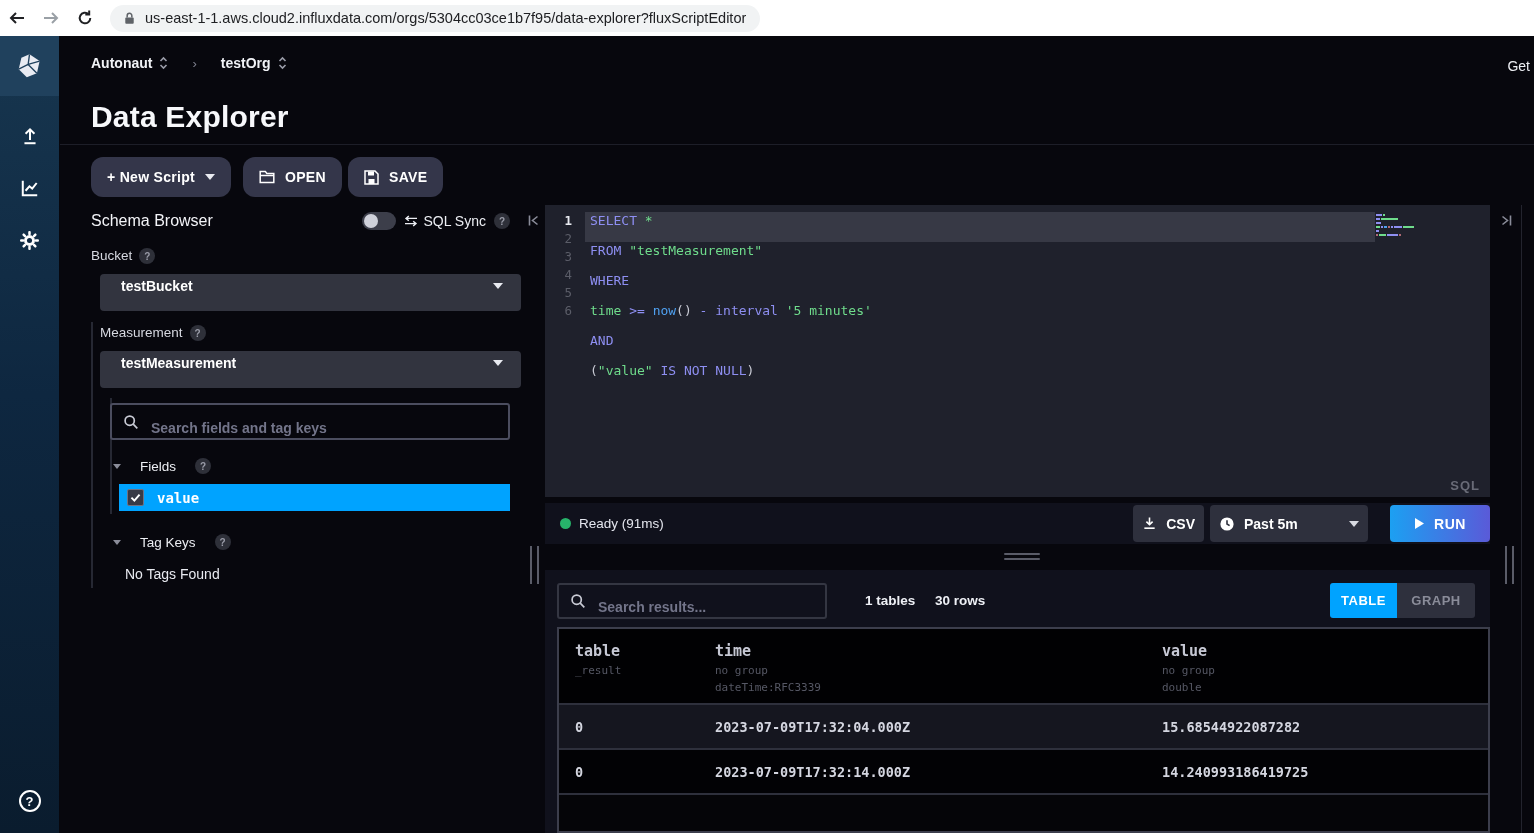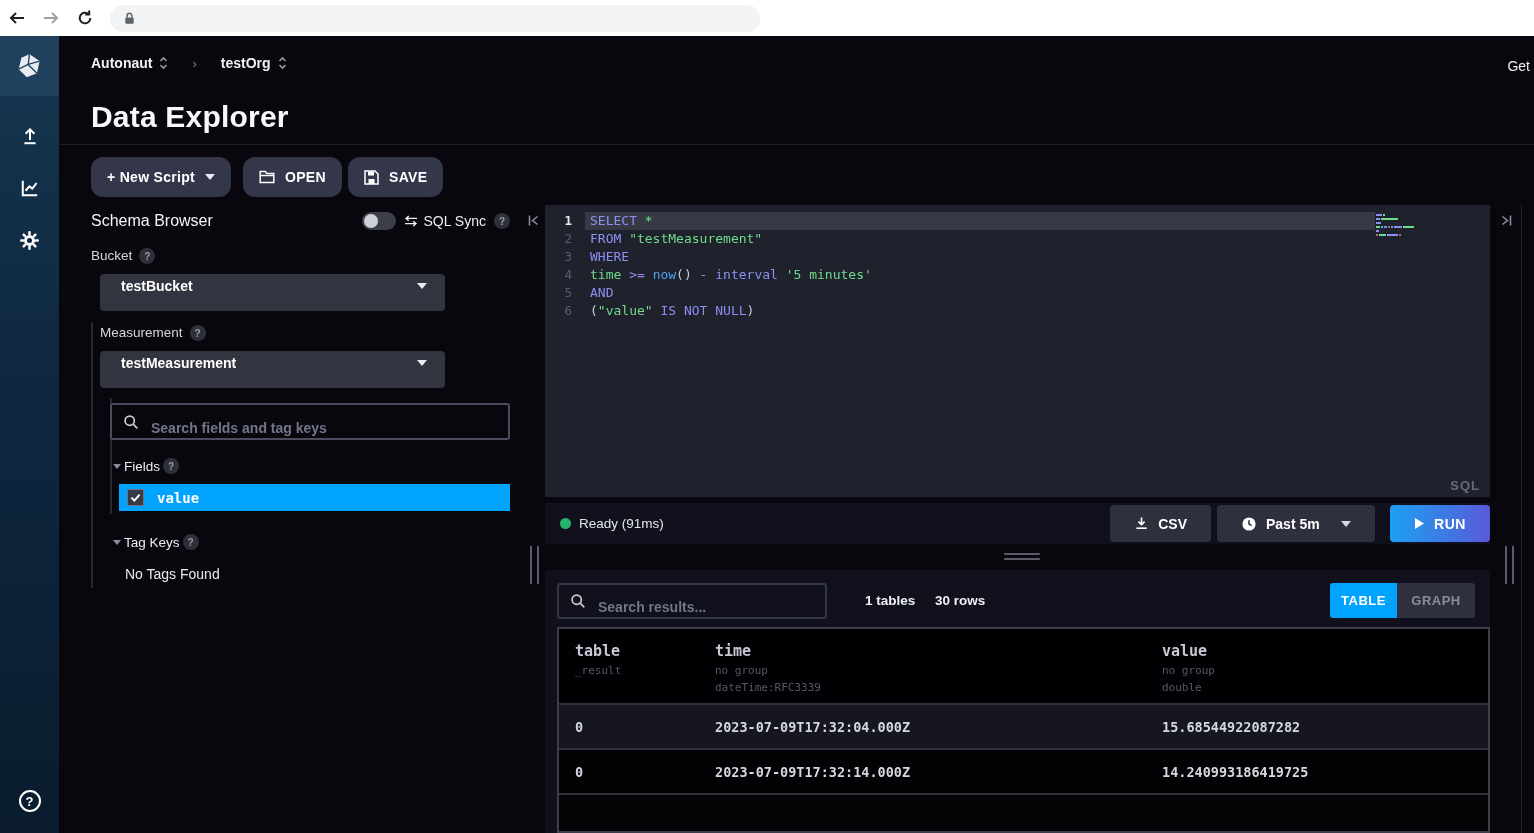--- a/index.html
+++ b/index.html
@@ -47,38 +47,38 @@
   #schema-head { left:91px; top:212px; width:419px; display:flex; align-items:center; }
   #schema-title { font-size:16px; font-weight:normal; color:#f3f4f8; }
   #sqlsync-wrap { margin-left:auto; display:flex; align-items:center; gap:8px; }
   .toggle { width:34px; height:18px; border-radius:10px; background:#3c3e4a; position:relative; }
   .toggle .knob { position:absolute; left:2px; top:2px; width:14px; height:14px; border-radius:50%; background:#cfd1da; }
   .sqlsync-label { color:#eceef3; font-size:14px; display:flex; align-items:center; gap:5px; }
   .qmark { width:16px; height:16px; border-radius:50%; background:#2e3039; color:#9a9ca8;
            font-size:10px; font-weight:bold; display:flex; align-items:center; justify-content:center; }
   .field-label { color:#d6d8e0; font-size:13.5px; display:flex; gap:7px; }
   #bucket-label { left:91px; top:248px; }
-  .select-box { position:absolute; left:100px; width:345px; height:37px; background:#32343f; border-radius:4px;
+  .select-box { position:absolute; left:100px; width:421px; height:37px; background:#32343f; border-radius:4px;
                 display:flex; align-items:center; padding:0 18px 14px 21px; }
   .select-box span { color:#fff; font-size:14px; font-weight:bold; }
   .select-box .caret { margin-left:auto; }
   #bucket-select { top:274px; }
   #measurement-label { left:100px; top:325px; }
   #measurement-select { top:351px; }
   .tree-line { width:2px; background:#262833; }
   #tree-line-1 { left:91px; top:322px; height:266px; }
   #tree-line-2 { left:110px; top:398px; height:116px; }
   #schema-search { left:110px; top:403px; width:400px; height:37px; }
   .search-wrap { position:absolute; }
   .search-wrap input { width:100%; height:100%; background:transparent; border:2px solid #4b4d5f; border-radius:3px;
                        color:#84cc16; font-size:14px; padding:12px 10px 0 39px; outline:none;
                        font-family:"Liberation Sans",sans-serif; }
   .search-wrap input::placeholder { color:#73758a; font-weight:bold; }
   .search-wrap .mag { position:absolute; left:13px; top:50%; transform:translateY(-50%); color:#c9cbd5; display:flex; }
-  .tree-head { position:absolute; display:flex; align-items:center; gap:3px; }
+  .tree-head { position:absolute; display:flex; align-items:center; gap:19px; }
   .tw-caret { width:0; height:0; border-left:4.5px solid transparent; border-right:4.5px solid transparent;
               border-top:5.5px solid #8a8c99; }
   #fields-head { left:113px; top:458px; }
   #tagkeys-head { left:113px; top:534px; }
   #value-row { left:119px; top:484px; width:391px; height:27px; background:#00A3FF; display:flex;
                align-items:center; gap:13px; padding-left:8px; }
   #value-checkbox { width:17px; height:17px; background:#383a46; border:1px solid #707284; border-radius:2px;
                     display:flex; align-items:center; justify-content:center; }
   #value-label { color:#fff; font-family:"DejaVu Sans Mono",monospace; font-weight:bold; font-size:14px; }
   #no-tags { left:125px; top:566px; color:#e8eaf0; font-size:14px; }
@@ -93,41 +93,41 @@
   #h-handle { left:1004px; top:553px; width:36px; }
   #h-handle div { height:2px; background:#5a5c68; margin-bottom:3px; border-radius:1px; }
 
   
   #editor { left:545px; top:205px; width:945px; height:292px; background:#1f212c; }
   #editor-gutter { position:absolute; left:0; top:7px; width:40px; }
   .line-no { height:18px; line-height:18px; text-align:right; padding-right:13px; color:#5b5d68;
              font-family:"DejaVu Sans Mono",monospace; font-size:12.5px; }
   .line-no.active { color:#e8eaf0; font-weight:bold; }
   #editor-code { position:absolute; left:40px; top:7px; width:790px; }
-  .code-line { height:18px; line-height:18px; font-family:"DejaVu Sans Mono",monospace; font-size:13px;
+  .code-line { height:30px; line-height:18px; font-family:"DejaVu Sans Mono",monospace; font-size:13px;
                white-space:pre; padding-left:5px; }
   .code-line.active { background:#373945; }
   .tok-kw { color:#8e8ff2; } .tok-str { color:#6fdc8c; } .tok-fn { color:#4fa0f0; } .tok-pl { color:#c9cbd5; }
   #editor-minimap { position:absolute; right:66px; top:8px; width:48px; }
   .mm-line { display:flex; gap:1px; height:3px; margin-bottom:1px; align-items:center; }
   .mm-seg { height:2px; display:block; }
   .mm-kw { background:#8e8ff2; } .mm-str { background:#6fdc8c; } .mm-fn { background:#4fa0f0; } .mm-pl { background:#b06a74; }
   #sql-badge { position:absolute; right:10px; bottom:4px; color:#696b77; font-size:13px; font-weight:bold; letter-spacing:1px; }
 
   
   #status-bar { left:545px; top:503px; width:945px; height:41px; background:#10111c;
                 display:flex; align-items:center; }
   #status-dot { width:11px; height:11px; border-radius:50%; background:#27b36a; margin-left:15px; }
   #status-text { color:#e4e6ee; font-size:13.5px; margin-left:8px; }
   .bar-btn { height:37px; background:#2e303d; border-radius:4px; color:#fff; font-size:14px; font-weight:bold;
-             display:flex; align-items:center; padding:0 24px; gap:9px; }
+             display:flex; align-items:center; padding:0 9px; gap:9px; }
   #csv-btn { margin-left:auto; }
   #range-btn { margin-left:6px; width:158px; }
   #range-btn .caret { margin-left:auto; border-top-color:#d8dae2; }
-  #run-btn { margin-left:15px; width:100px; background:linear-gradient(90deg,#1CA0F2,#5A5AD8);
+  #run-btn { margin-left:22px; width:100px; background:linear-gradient(90deg,#1CA0F2,#5A5AD8);
              justify-content:center; letter-spacing:.5px; }
 
   
   #results { left:545px; top:570px; width:945px; height:263px; background:#10111c; overflow:hidden; }
   #results-search { left:557px; top:583px; width:270px; height:36px; }
   #results-search input { border-color:#35374355; border:2px solid #343642; }
   .count-text { position:absolute; top:593px; color:#eef0f5; font-size:13.5px; font-weight:bold; }
   #tables-count { left:865px; }
   #rows-count { left:935px; }
   #view-toggle { left:1330px; top:583px; height:35px; display:flex; border-radius:3px; overflow:hidden; }
@@ -166,20 +166,21 @@
         <path d="M13.2 1.6 V5.5 H9.3" stroke="#202124" stroke-width="2" fill="none"></path>
       </svg>
   </div>
   <div id="url-pill">
     <span style="display:flex;">
       <svg width="15" height="15" viewBox="0 0 16 16">
           <rect x="3.5" y="7" width="9" height="6.5" rx="1" fill="#5f6368"></rect>
           <path d="M5.5 7 V5 a2.5 2.5 0 0 1 5 0 V7" stroke="#5f6368" stroke-width="1.6" fill="none"></path>
         </svg>
     </span>
+    <span id="url-text">us-east-1-1.aws.cloud2.influxdata.com/orgs/5304cc03ce1b7f95/data-explorer?fluxScriptEditor</span>
   </div>
 </div>
 
 <div id="sidebar" class="abs">
   <div id="logo-block">
     <svg width="27" height="27" viewBox="0 0 20 20">
         <polygon points="10,1 17.5,6 15.5,15 8,18 2,12 4,3.5" fill="#e9ebf2"></polygon>
         <path d="M10 1 L9 8.5 L15.5 15 M9 8.5 L2 12 M9 8.5 L17.5 6" stroke="#20415d" stroke-width="1" fill="none"></path>
       </svg>
   </div>

